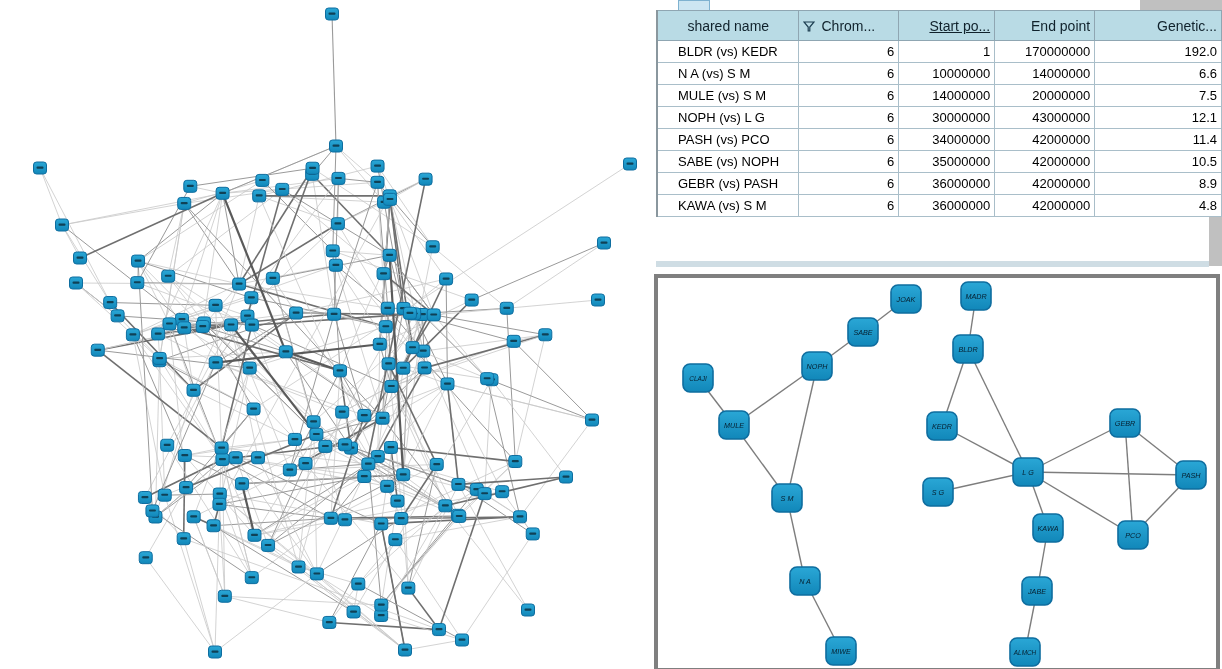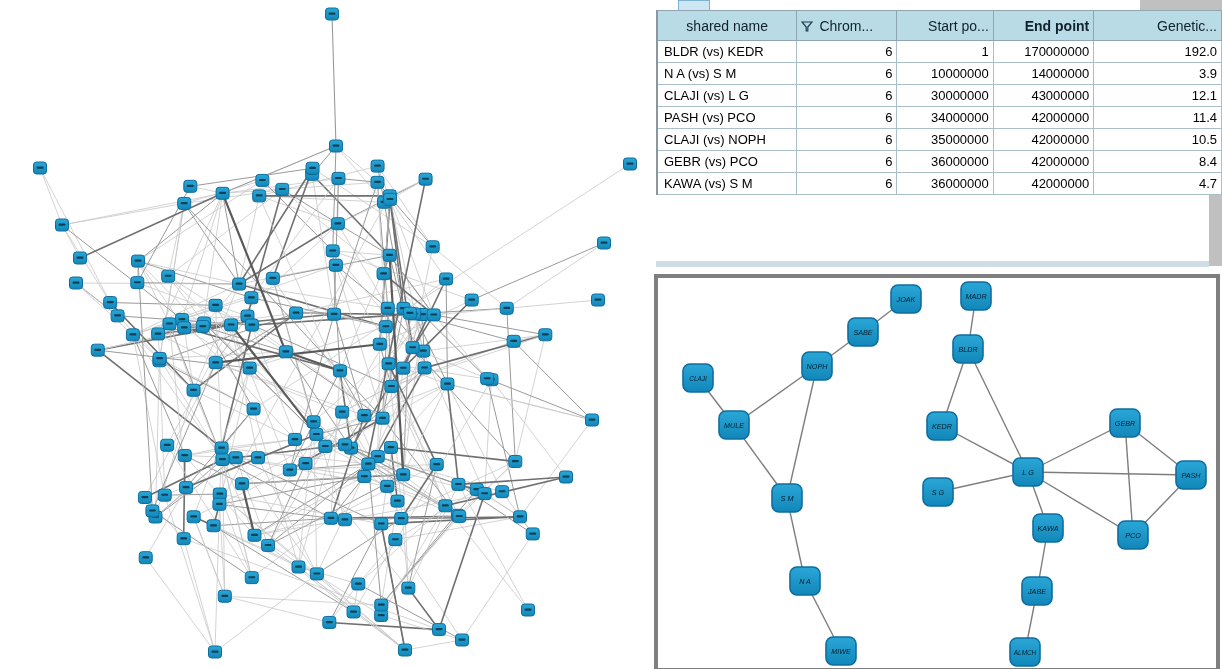--- a/index.html
+++ b/index.html
@@ -14,21 +14,21 @@
   #tab-stub{position:absolute;left:25px;top:0;width:30px;height:9px;background:#cde6f2;
     border:1px solid #7fb2d0;border-bottom:none;}
   #gray-top{position:absolute;left:487px;top:0;width:82px;height:11px;background:#c0c0c0;}
   #gray-right{position:absolute;left:556px;top:10px;width:13px;height:256px;background:#c0c0c0;}
   #attr-table{position:absolute;left:3px;top:10px;border-collapse:collapse;table-layout:fixed;
     border:1px solid #8fa6b2;border-left:2px solid #8a979e;}
   #attr-table th{background:#b9dbe5;color:#10222c;font-size:14px;font-weight:normal;
     border:1px solid #8fa6b2;height:29px;padding:0 4px;white-space:nowrap;overflow:hidden;}
   #attr-table td{background:#ffffff;color:#000000;font-size:13px;border:1px solid #a9bec9;
     height:21px;padding:0 4px;white-space:nowrap;overflow:hidden;}
-  #attr-table td.l{text-align:left;padding-left:6px;}
+  #attr-table td.l{text-align:left;padding-left:20px;}
   #attr-table td.r{text-align:right;}
   th.c{text-align:center;}
   th.r{text-align:right;}
   th.fl{text-align:left;padding-left:9px;}
   .funnel{display:inline-block;vertical-align:-1px;margin-right:6px;}
   #hscroll-strip{position:absolute;left:3px;top:261px;width:553px;height:6px;background:#cfdde4;}
 
   
   #sub-panel{position:absolute;left:654px;top:274px;width:566px;height:398px;
     border:4px solid #7f7f7f;background:#ffffff;box-sizing:border-box;overflow:hidden;font-style:italic;}
@@ -1129,74 +1129,81 @@
     <div id="tab-stub"></div>
     <div id="gray-top"></div>
     <div id="gray-right"></div>
     <table id="attr-table">
       <thead>
           <tr id="theadRow">
             <th class="c" style="width: 136px;"><span>shared name</span></th>
             <th class="fl" style="width: 95px;"><svg width="12" height="11" class="funnel">
                 <path d="M1 1 L11 1 L6.8 6 L6.8 10 L5.2 10 L5.2 6 Z" fill="none" stroke="#1c3d50" stroke-width="1.2"></path>
               </svg><span>Chrom...</span></th>
-            <th class="r" style="width: 93px;"><span>Start po...</span></th>
-            <th class="r" style="width: 97px; font-weight: bold;"><span>End point</span></th>
+            <th class="r" style="width: 93px; text-decoration: underline;"><span>Start po...</span></th>
+            <th class="r" style="width: 97px;"><span>End point</span></th>
             <th class="r" style="width: 131px; margin-top: 32px;"><span>Genetic...</span></th>
           </tr>
         </thead>
       <tbody id="tbody">
           <tr>
             <td class="l">BLDR (vs) KEDR</td>
             <td class="r">6</td>
             <td class="r">1</td>
             <td class="r">170000000</td>
             <td class="r">192.0</td>
           </tr>
           <tr>
             <td class="l">N A (vs) S M</td>
             <td class="r">6</td>
             <td class="r">10000000</td>
             <td class="r">14000000</td>
-            <td class="r">3.9</td>
+            <td class="r">6.6</td>
           </tr>
           <tr>
-            <td class="l">CLAJI (vs) L G</td>
+            <td class="l">MULE (vs) S M</td>
+            <td class="r">6</td>
+            <td class="r">14000000</td>
+            <td class="r">20000000</td>
+            <td class="r">7.5</td>
+          </tr>
+          <tr>
+            <td class="l">NOPH (vs) L G</td>
             <td class="r">6</td>
             <td class="r">30000000</td>
             <td class="r">43000000</td>
             <td class="r">12.1</td>
           </tr>
           <tr>
             <td class="l">PASH (vs) PCO</td>
             <td class="r">6</td>
             <td class="r">34000000</td>
             <td class="r">42000000</td>
             <td class="r">11.4</td>
           </tr>
           <tr>
-            <td class="l">CLAJI (vs) NOPH</td>
+            <td class="l">SABE (vs) NOPH</td>
             <td class="r">6</td>
             <td class="r">35000000</td>
             <td class="r">42000000</td>
             <td class="r">10.5</td>
           </tr>
           <tr>
-            <td class="l">GEBR (vs) PCO</td>
+            <td class="l">GEBR (vs) PASH</td>
             <td class="r">6</td>
             <td class="r">36000000</td>
             <td class="r">42000000</td>
-            <td class="r">8.4</td>
+            <td class="r">8.9</td>
           </tr>
           <tr>
             <td class="l">KAWA (vs) S M</td>
             <td class="r">6</td>
             <td class="r">36000000</td>
             <td class="r">42000000</td>
-            <td class="r">4.7</td>
+            <td class="r">4.8</td>
           </tr>
         </tbody>
     </table>
     <div id="hscroll-strip"></div>
   </div>
 
   <div id="sub-panel">
     <svg id="smallNet" width="558" height="390" viewBox="658 273 558 390">
         <defs>
           <linearGradient id="gSmall" x1="0" y1="0" x2="0" y2="1">

